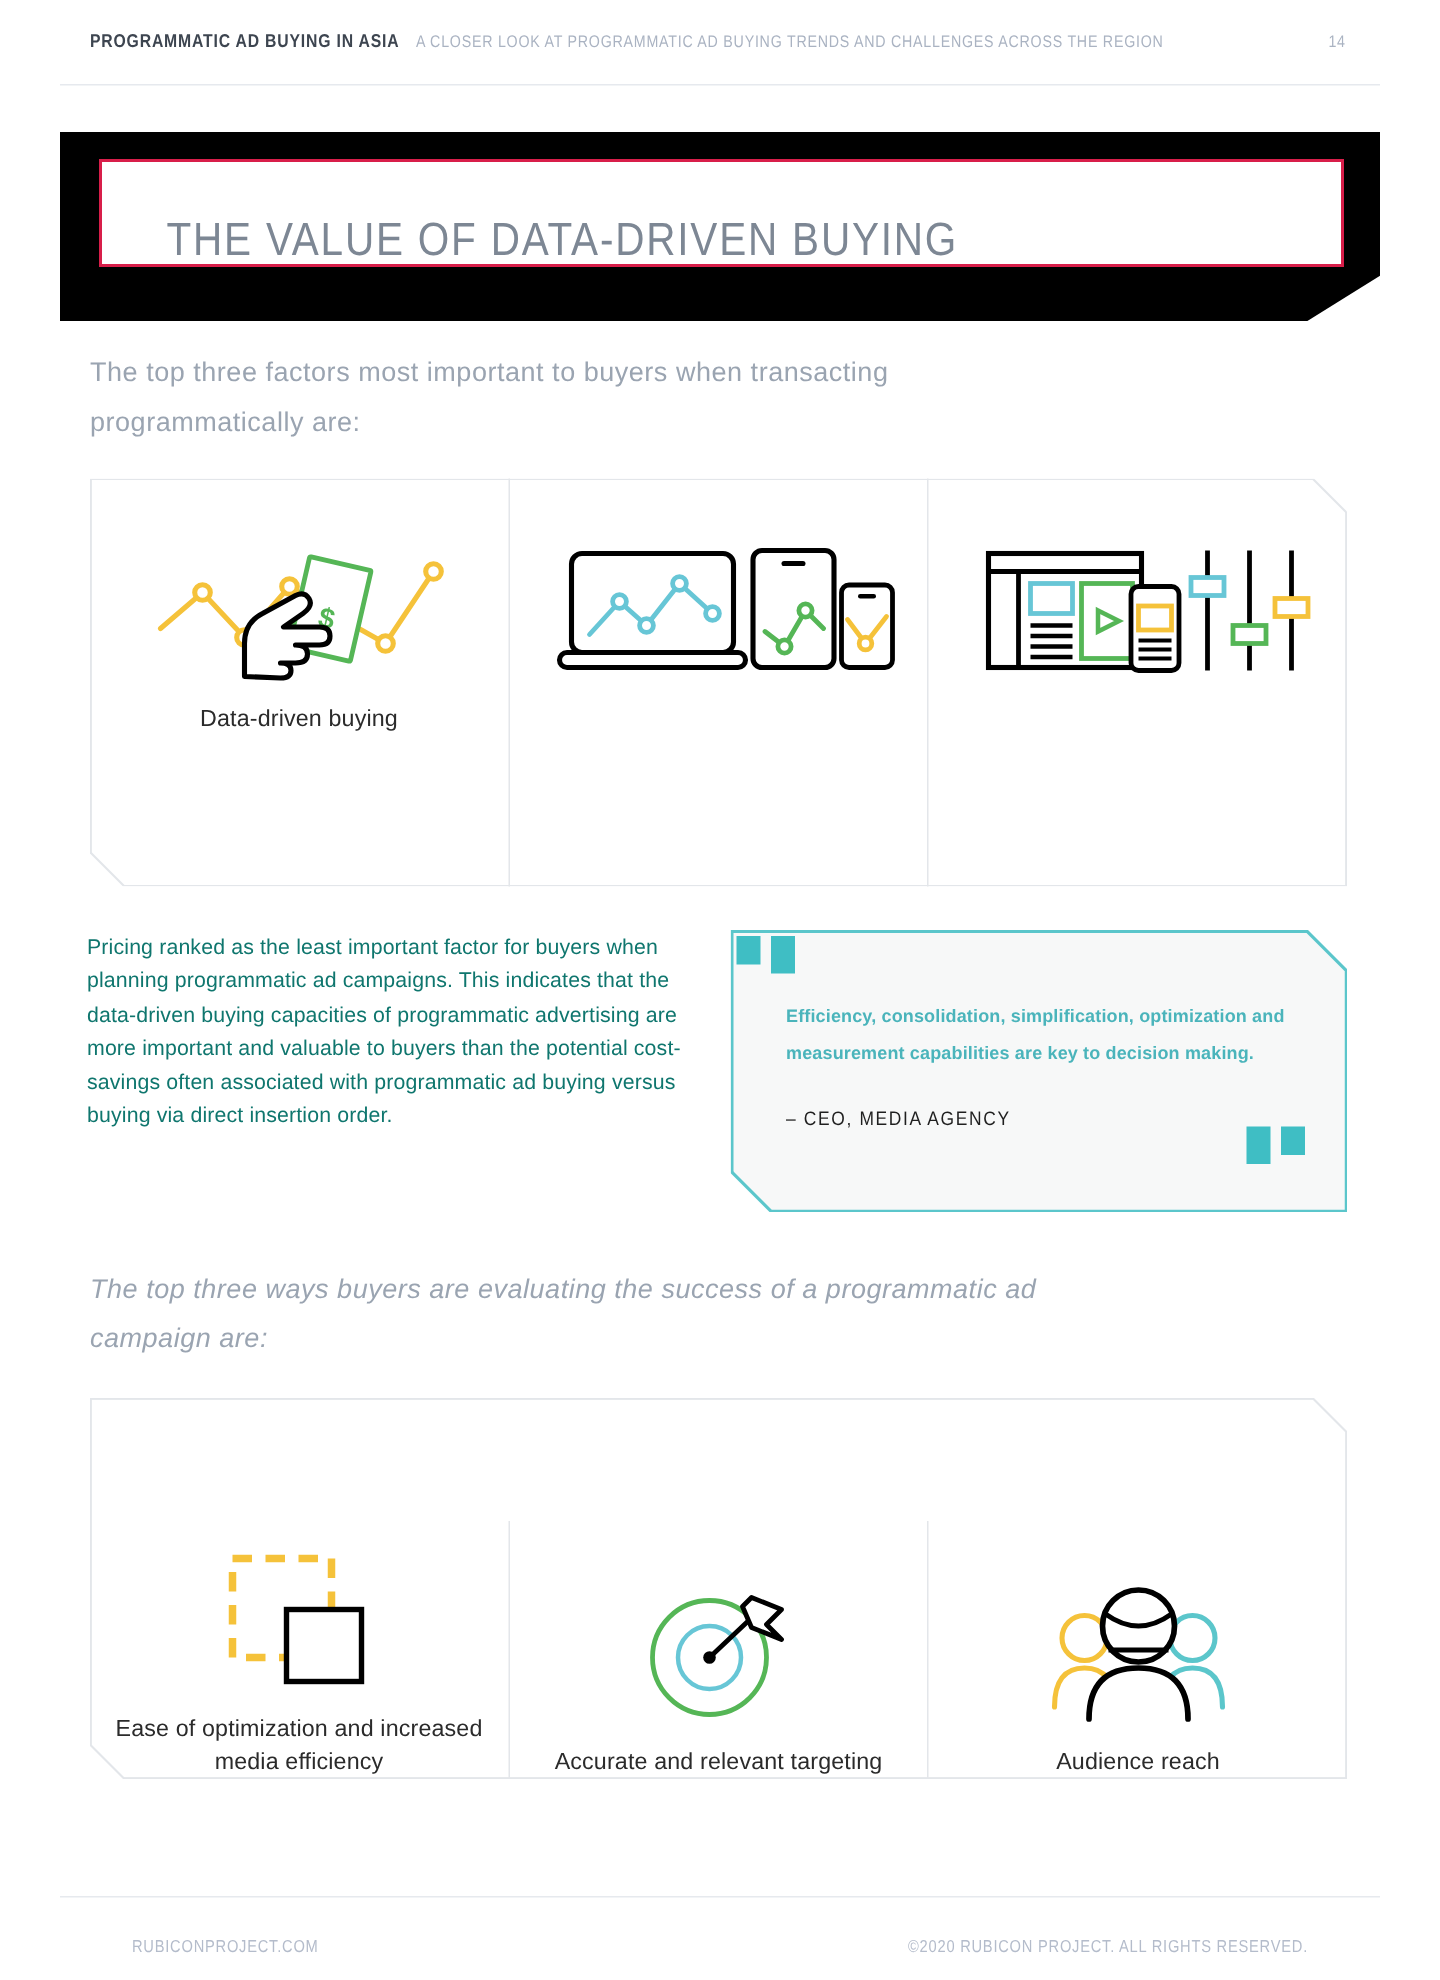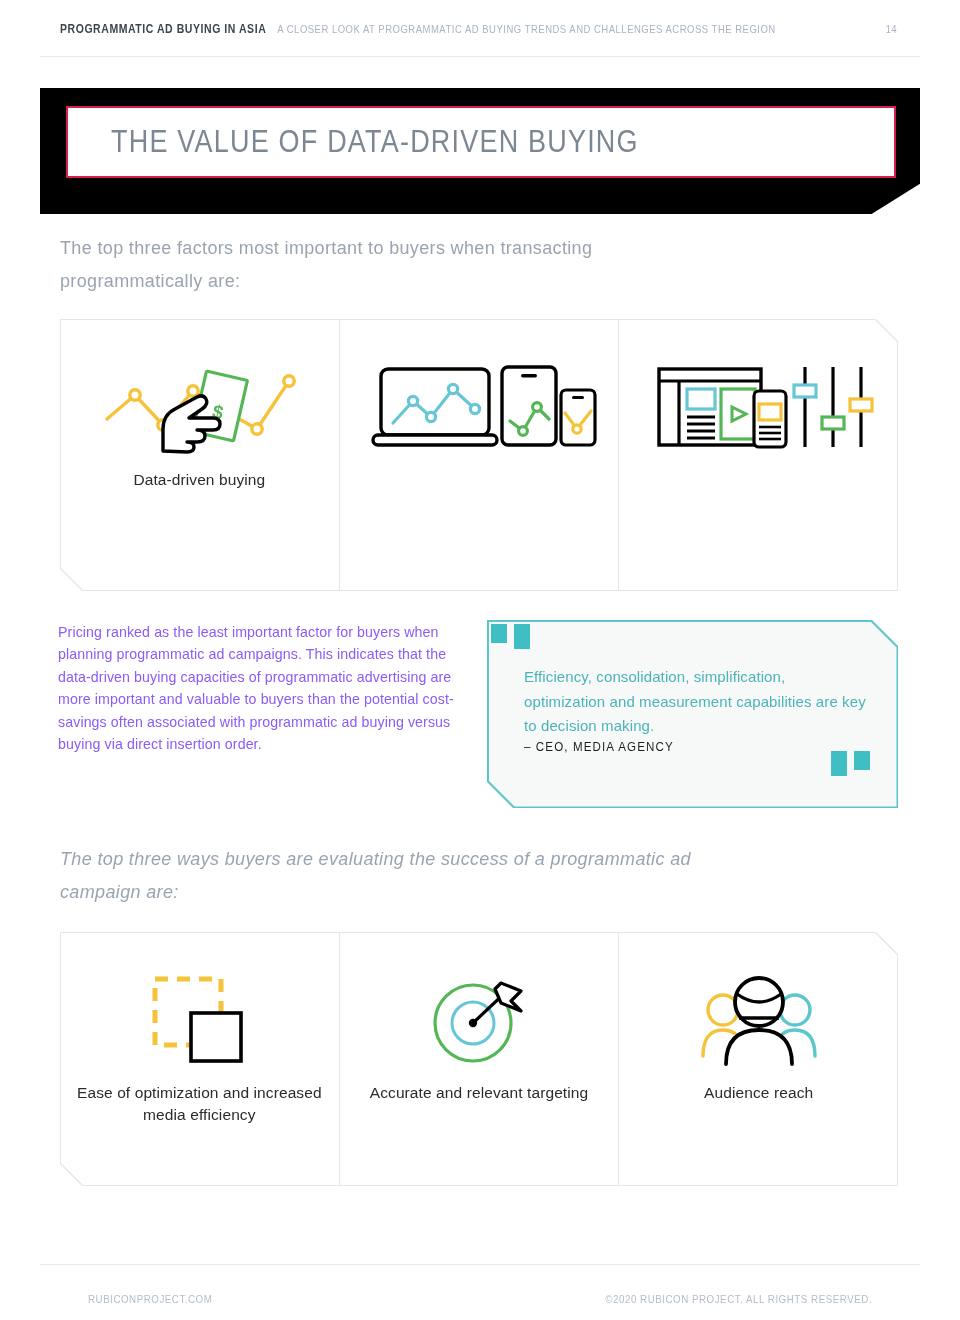--- a/index.html
+++ b/index.html
@@ -68,21 +68,21 @@
     clip-path: polygon(0 0, 100% 0, 100% 76%, 94.5% 100%, 0 100%);
   }
   .banner-white {
     position: absolute;
     top: 18px; left: 26px;
     width: 830px; height: 72px;
     background: #ffffff;
     border: 2px solid #d81e4a;
     clip-path: polygon(0 0, 100% 0, 100% 100%, 0 100%);
     display: flex;
-    align-items: center;
+    align-items: flex-end;
     padding-left: 43px;
   }
   .banner-title {
     font-size: 27px;
     letter-spacing: 1.2px;
     color: #7d8794;
     font-weight: 300;
     transform: scaleY(1.15);
     white-space: nowrap;
   }
@@ -122,21 +122,21 @@
     content: "";
     position: absolute;
     top: 1px; left: 1px;
     width: calc(100% - 2px); height: calc(100% - 2px);
     background: #ffffff;
     clip-path: polygon(0 0, calc(100% - 22px) 0, 100% 22px, 100% 100%,
                        22px 100%, 0 calc(100% - 22px));
     z-index: 1;
   }
   #card-group-one { top: 319px; height: 272px; }
-  #card-group-two { top: 932px; height: 254px; }
+  #card-group-two { top: 932px; height: 254px; align-items: flex-end; }
 
   .card {
     position: relative;
     z-index: 2;
     flex: 1;
     display: flex;
     flex-direction: column;
     align-items: center;
     padding-top: 36px;
   }
@@ -159,21 +159,21 @@
     letter-spacing: 0.1px;
   }
 
   
   .body-para {
     position: absolute;
     top: 621px; left: 58px;
     width: 420px;
     font-size: 14.2px;
     line-height: 22.4px;
-    color: #8b5cf6;
+    color: #0f766e;
     font-weight: 300;
     letter-spacing: 0.1px;
   }
 
   
   .quote-wrap {
     position: absolute;
     top: 620px; left: 487px;
     width: 411px; height: 188px;
   }
@@ -198,24 +198,24 @@
   .qmark-open span { width: 16px; height: 25px; }
   .qmark-open span:first-child { height: 19px; }
   .qmark-close { bottom: 32px; right: 28px; }
   .qmark-close span { width: 16px; height: 25px; }
   .qmark-close span:last-child { height: 19px; }
 
   .quote-text {
     position: absolute;
     top: 45px; left: 37px;
     width: 342px;
-    font-size: 15px;
+    font-size: 12px;
     line-height: 24.5px;
     color: #4ab4bb;
-    font-weight: 400;
+    font-weight: 700;
     letter-spacing: 0.1px;
   }
   .quote-attrib {
     position: absolute;
     top: 119px; left: 37px;
     font-size: 11.6px;
     letter-spacing: 1.1px;
     color: #1f1f1f;
     transform: scaleY(1.12);
     transform-origin: left top;

